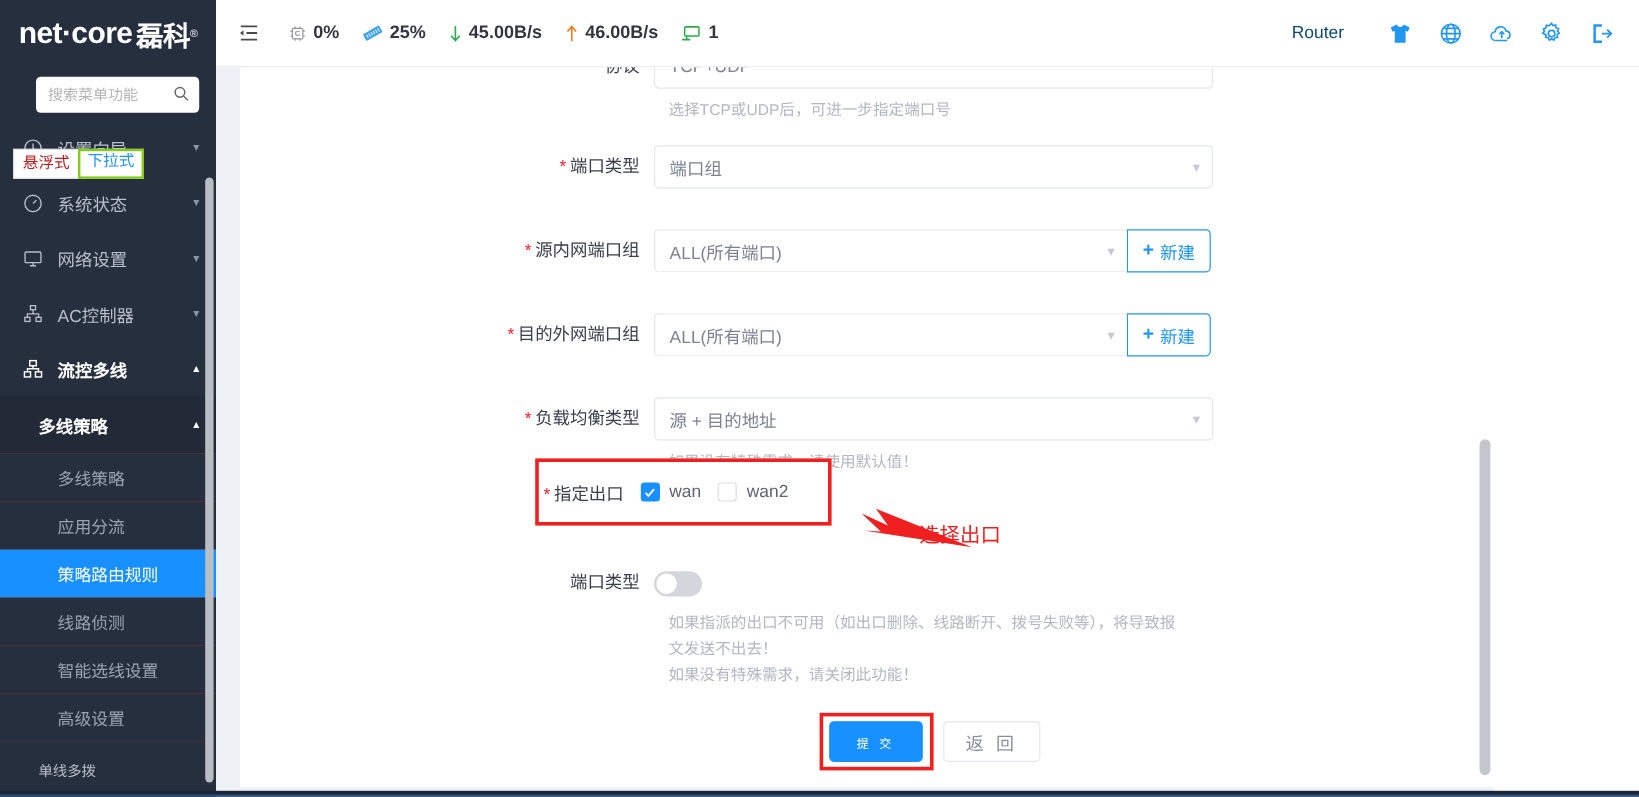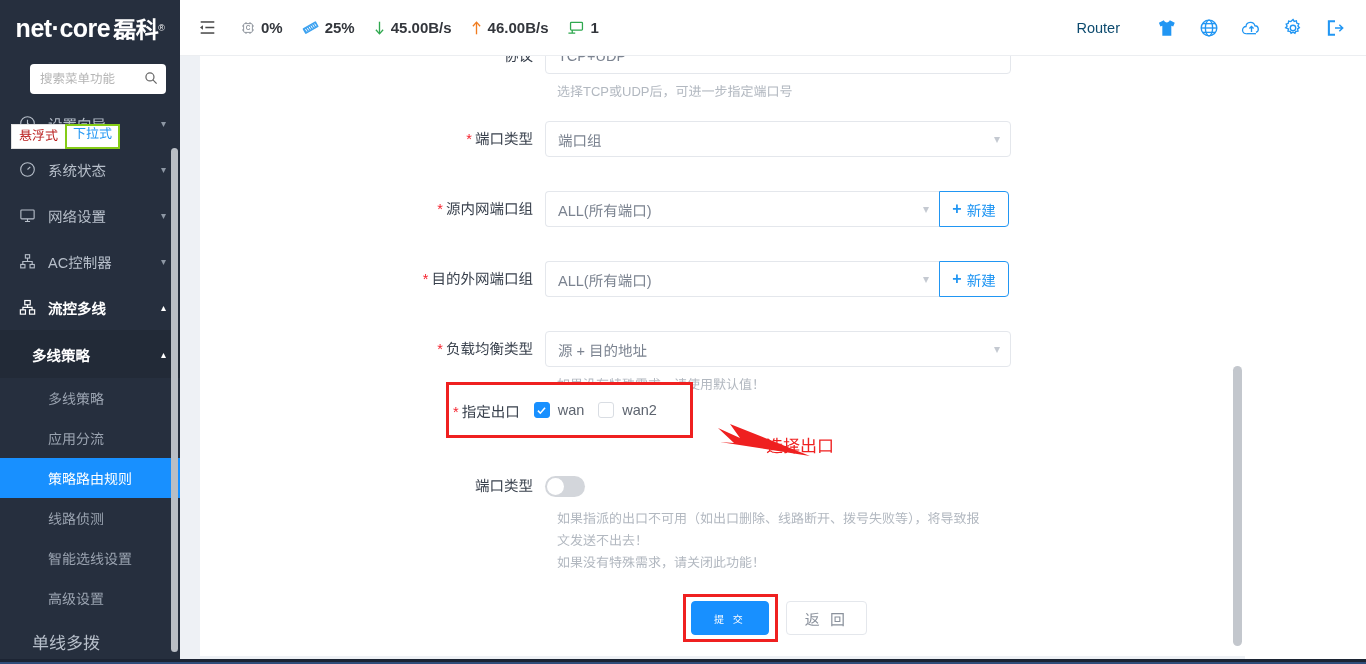--- a/index.html
+++ b/index.html
@@ -101,21 +101,21 @@
     height: 40px; display: flex; align-items: center;
     padding-left: 48px;
     color: #9aa3b0; font-size: 14px;
     background: #262f3e;
     cursor: pointer;
   }
   .sub-item.active { background: #1890ff; color: #fff; }
   .sub-item2 {
     height: 46px; display: flex; align-items: center;
     padding-left: 32px;
-    color: #b7bfca; font-size: 17px;
+    color: #b7bfca; font-size: 12px;
     background: #262f3e;
     cursor: pointer;
     text-align: center;
   }
   .sidebar-scrollbar {
     position: absolute; right: 2px; top: 148px;
     width: 7px; height: 504px;
     background: #b9bec5; border-radius: 4px;
   }
 

